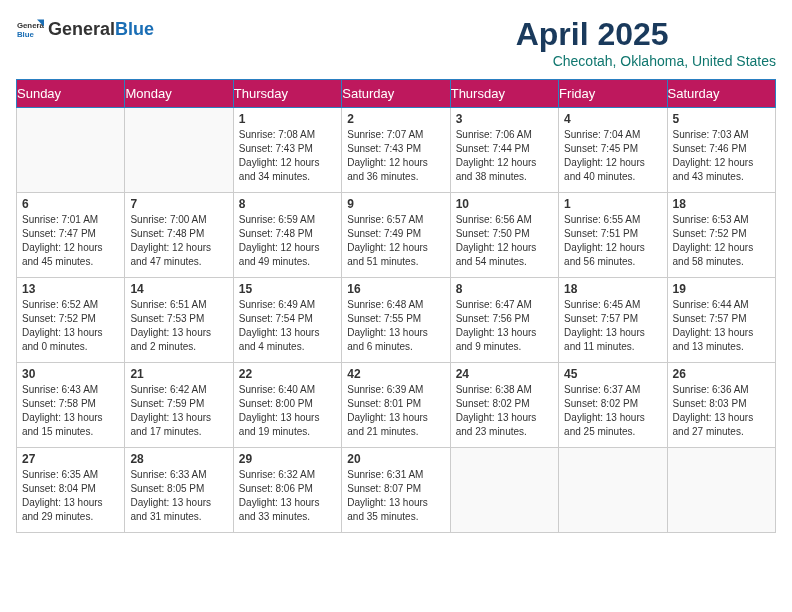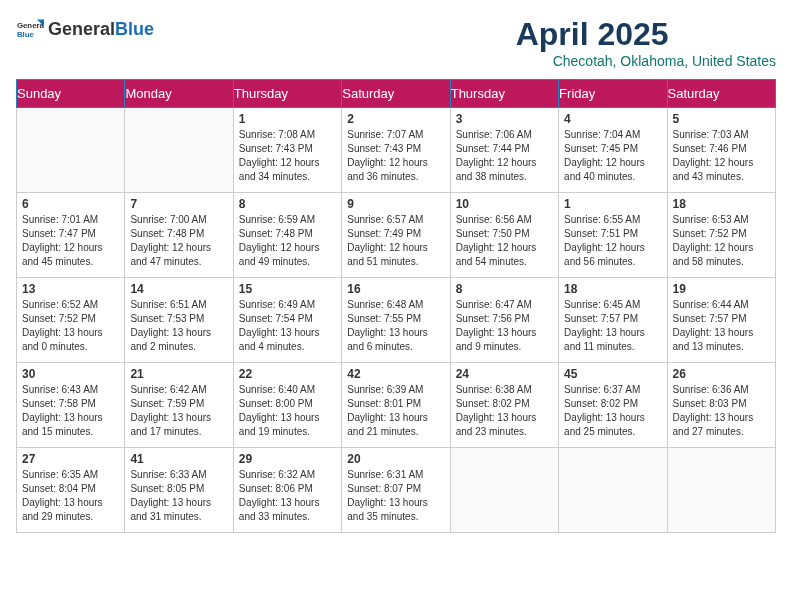--- a/index.html
+++ b/index.html
@@ -290,21 +290,21 @@
         </td>
       </tr>
       <tr class="week-row">
         <td>
           <span class="day-num">27</span>
         <div class="day-info">
           Sunrise: 6:35 AM<br>Sunset: 8:04 PM<br>Daylight: 13 hours and 29 minutes.
         </div>
         </td>
         <td>
-          <span class="day-num">41</span>
+          <span class="day-num">28</span>
         <div class="day-info">
           Sunrise: 6:33 AM<br>Sunset: 8:05 PM<br>Daylight: 13 hours and 31 minutes.
         </div>
         </td>
         <td>
           <span class="day-num">29</span>
         <div class="day-info">
           Sunrise: 6:32 AM<br>Sunset: 8:06 PM<br>Daylight: 13 hours and 33 minutes.
         </div>
         </td>

